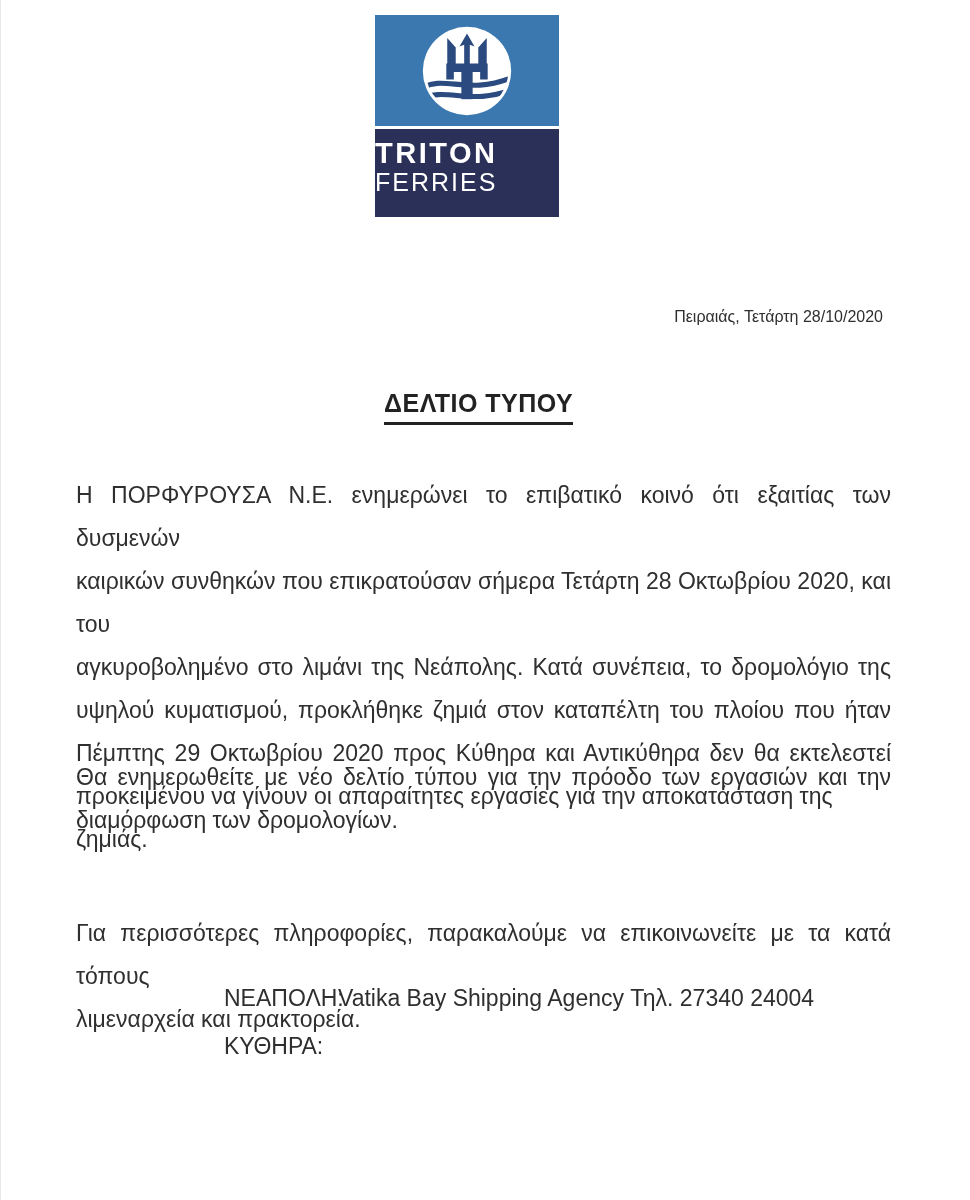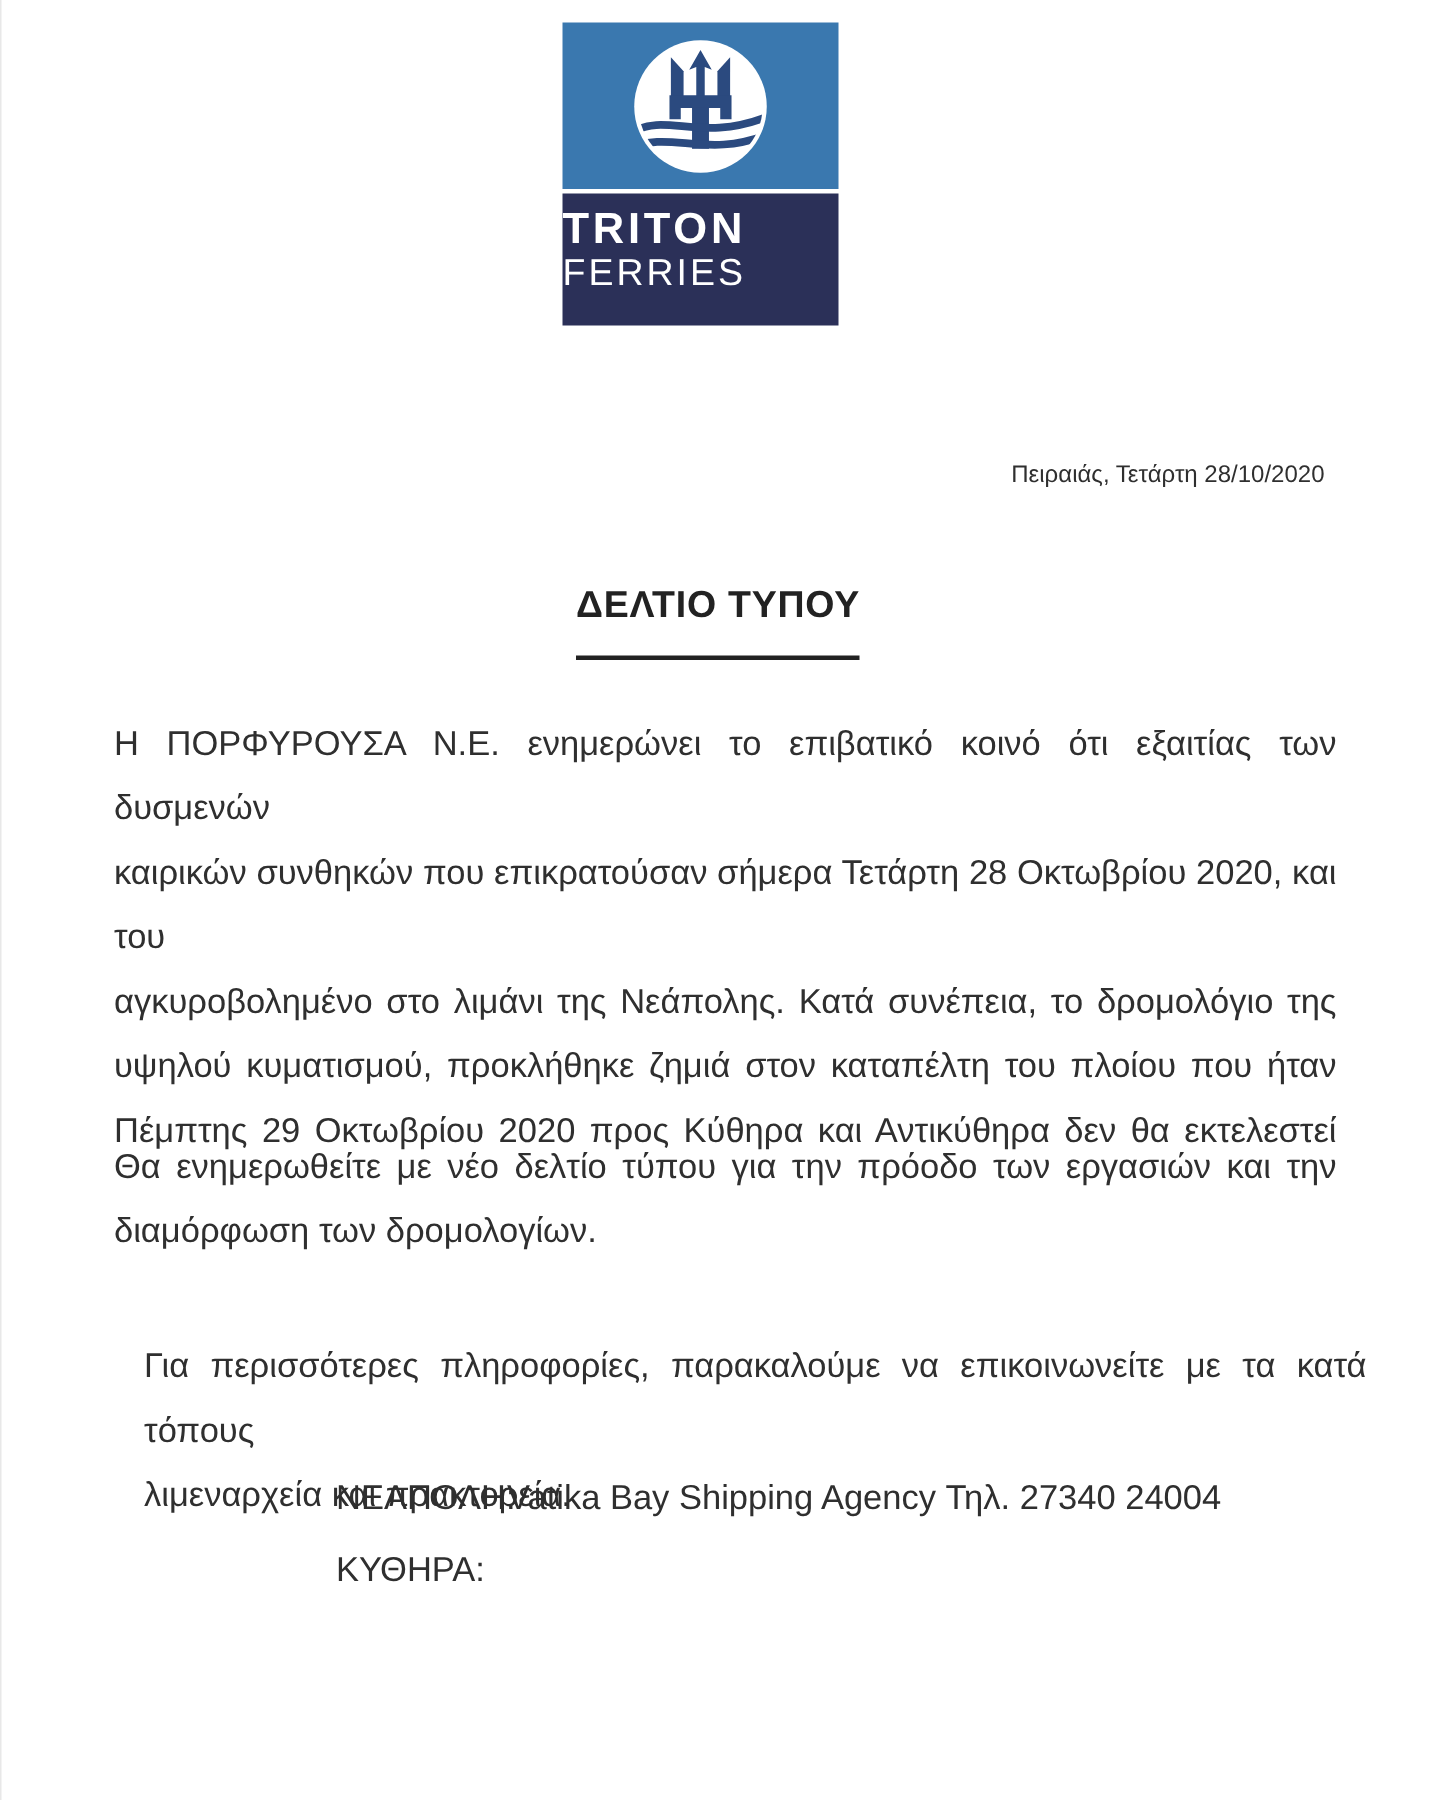--- a/index.html
+++ b/index.html
@@ -71,21 +71,21 @@
   
   .doc-title {
     position: absolute;
     top: 389px;
     left: 383px;
     font-size: 25px;
     font-weight: bold;
     letter-spacing: 0.5px;
     color: #222222;
     border-bottom: 3px solid #222222;
-    padding-bottom: 19px;
+    padding-bottom: 4px;
   }
 
   
   .para {
     position: absolute;
     left: 75px;
     width: 815px;
     color: #2f2f2f;
   }
   .para .line {
@@ -93,21 +93,21 @@
     line-height: 43px;
     white-space: normal;
   }
   .para .line.just {
     text-align: justify;
     text-align-last: justify;
     text-justify: inter-word;
   }
   .p1 { top: 474px; }
   .p2 { top: 756px; }
-  .p3 { top: 889px; margin-left: 20px; }
+  .p3 { top: 912px; }
 
   
   .contact-row {
     position: absolute;
     left: 223px;
     display: flex;
     font-size: 23px;
     line-height: 30px;
     color: #2f2f2f;
   }
@@ -155,20 +155,21 @@
   <div class="dateline">Πειραιάς, Τετάρτη 28/10/2020</div>
 
   <div class="doc-title">ΔΕΛΤΙΟ ΤΥΠΟΥ</div>
 
   <div class="para p1">
     <div class="line just">Η ΠΟΡΦΥΡΟΥΣΑ Ν.Ε. ενημερώνει το επιβατικό κοινό ότι εξαιτίας των δυσμενών</div>
     <div class="line just">καιρικών συνθηκών που επικρατούσαν σήμερα Τετάρτη 28 Οκτωβρίου 2020, και του</div>
     <div class="line just">αγκυροβολημένο στο λιμάνι της Νεάπολης.  Κατά συνέπεια, το δρομολόγιο της</div>
     <div class="line just">υψηλού κυματισμού, προκλήθηκε ζημιά στον καταπέλτη του πλοίου που ήταν</div>
     <div class="line just">Πέμπτης 29 Οκτωβρίου 2020 προς Κύθηρα και Αντικύθηρα δεν θα εκτελεστεί</div>
+    <div class="line">προκειμένου να γίνουν οι απαραίτητες εργασίες για την αποκατάσταση της ζημιάς.</div>
   </div>
 
   <div class="para p2">
     <div class="line just">Θα ενημερωθείτε με νέο δελτίο τύπου για την πρόοδο των εργασιών και την</div>
     <div class="line">διαμόρφωση των δρομολογίων.</div>
   </div>
 
   <div class="para p3">
     <div class="line just">Για περισσότερες πληροφορίες, παρακαλούμε να επικοινωνείτε με τα κατά τόπους</div>
     <div class="line">λιμεναρχεία και πρακτορεία.</div>

